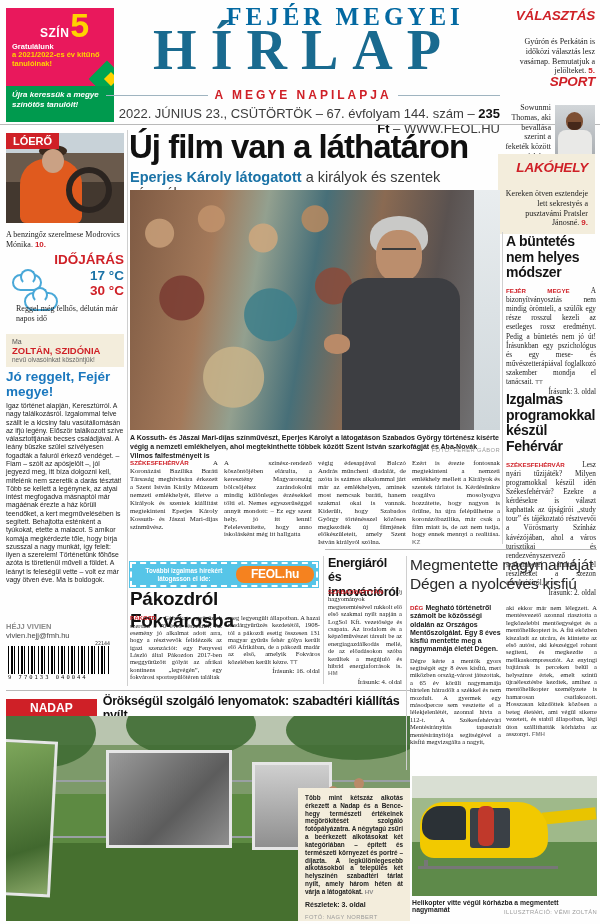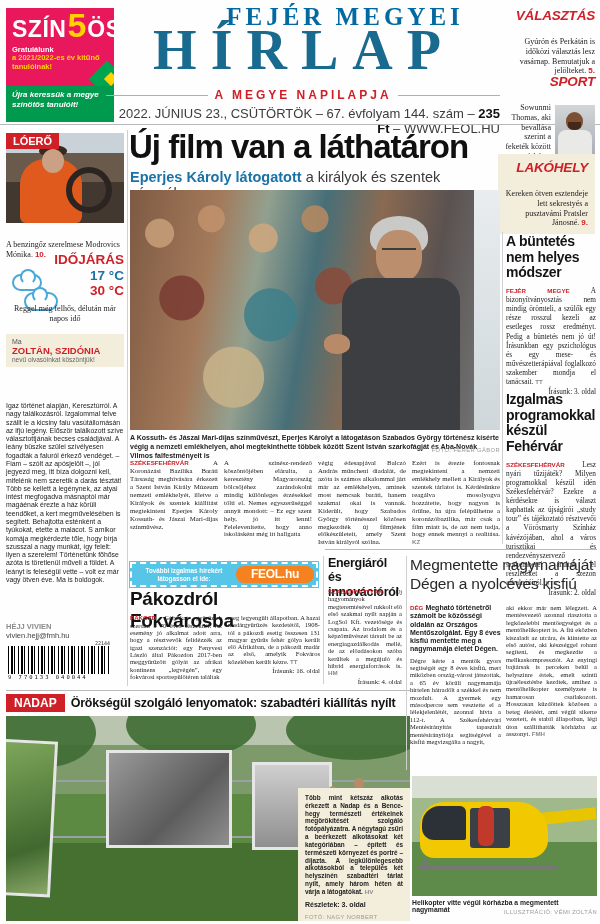--- a/index.html
+++ b/index.html
@@ -8,21 +8,21 @@
   .abs{position:absolute;}
 
   
   .hrule{position:absolute;height:1px;background:#b9b9b9;}
   .vrule{position:absolute;width:1px;background:#cfcfcf;}
 
   
   .promo{left:6px;top:8px;width:108px;height:114px;}
   .promo-pink{position:relative;width:100%;height:78px;background:#e9185c;color:#fff;padding:4px 6px;box-sizing:border-box;overflow:hidden;}
   .promo-title{display:flex;align-items:baseline;font-weight:bold;font-family:"Liberation Sans",sans-serif;}
-  .pp{font-size:23px;letter-spacing:.5px;}
+  .pp{font-size:12px;letter-spacing:.5px;margin-left:28px;}
   .pn{font-size:34px;color:#ffd200;line-height:.8;margin:0 1px;}
   .promo-l1{font-size:7.5px;font-weight:bold;margin-top:2px;font-family:"Liberation Sans",sans-serif;}
   .promo-l2{font-size:7.5px;font-weight:bold;color:#ffd200;line-height:1.15;font-family:"Liberation Sans",sans-serif;}
   .promo-wedge{position:absolute;right:-6px;bottom:-6px;width:26px;height:26px;background:#00a551;transform:rotate(45deg);}
   .promo-wedge2{position:absolute;right:-2px;bottom:2px;width:10px;height:10px;background:#ffd200;transform:rotate(45deg);}
   .promo-green{width:100%;height:36px;background:#009a4e;color:#fff;font-style:italic;font-weight:bold;
                font-size:8px;line-height:1.3;padding:4px 6px;box-sizing:border-box;font-family:"Liberation Sans",sans-serif;}
 
   
   .mast-kicker{left:192px;top:3px;width:306px;text-align:center;color:#0369a1;
@@ -101,30 +101,30 @@
 
   
   .loero-photo{left:6px;top:133px;width:118px;height:90px;overflow:hidden;
     background:linear-gradient(#c8d2d8 0 22%,#6a5a4c 22% 55%,#43382f 55% 100%);}
   .loero-badge{position:absolute;left:0;top:0;background:#cf2027;color:#fff;font-weight:800;font-size:11px;
                padding:2px 7px;font-family:"Liberation Sans",sans-serif;}
   .racer{position:absolute;left:14px;top:26px;width:62px;height:64px;border-radius:40% 40% 10% 10%;background:#e05a1e;}
   .racer-head{position:absolute;left:36px;top:16px;width:22px;height:24px;border-radius:50%;background:#caa184;}
   .racer-hair{position:absolute;left:33px;top:12px;width:28px;height:12px;border-radius:50%;background:#3a2a1e;}
   .wheel{position:absolute;right:12px;top:34px;width:34px;height:34px;border:6px solid #2b2420;border-radius:50%;}
-  .loero-cap{left:6px;top:240px;width:118px;font-size:8px;line-height:1.25;}
+  .loero-cap{left:6px;top:230px;width:118px;font-size:8px;line-height:1.25;}
   .wx-head{left:6px;top:252px;width:118px;text-align:right;color:#cf2027;font-weight:800;font-size:13.5px;
            font-family:"Liberation Sans",sans-serif;}
   .wx-row{left:6px;top:268px;width:118px;}
   .wx-temp1{color:#1a72a6;font-weight:800;font-size:13.5px;text-align:right;font-family:"Liberation Sans",sans-serif;}
   .wx-temp2{color:#cf2027;font-weight:800;font-size:13.5px;text-align:right;font-family:"Liberation Sans",sans-serif;}
   .cloud{position:absolute;background:#fff;border:2px solid #49a8d8;border-radius:12px;}
   .cloud:after{content:"";position:absolute;left:6px;top:-7px;width:12px;height:12px;background:#fff;
                border:2px solid #49a8d8;border-radius:50%;border-bottom-color:#fff;}
-  .wx-desc{left:6px;top:304px;width:118px;text-align:center;font-size:8px;line-height:1.25;}
+  .wx-desc{left:16px;top:304px;width:118px;text-align:left;font-size:8px;line-height:1.25;}
   .nameday{left:6px;top:334px;width:118px;background:#f3eddc;padding:4px 6px;box-sizing:border-box;}
   .nd-ma{font-size:7px;color:#555;font-family:"Liberation Sans",sans-serif;}
   .nd-names{color:#cf2027;font-weight:800;font-size:9.5px;font-family:"Liberation Sans",sans-serif;}
   .nd-tail{font-size:6.5px;color:#666;font-family:"Liberation Sans",sans-serif;}
   .morning-title{left:6px;top:370px;width:118px;color:#1b78be;font-weight:800;font-size:13.5px;line-height:1.1;
                  font-family:"Liberation Sans",sans-serif;}
   .morning-text{left:6px;top:402px;width:118px;font-size:6.9px;line-height:1.2;color:#222;
                 font-family:"Liberation Sans",sans-serif;}
   .author{left:6px;top:622px;width:118px;color:#8a8a8a;font-weight:bold;font-size:7.5px;
           font-family:"Liberation Sans",sans-serif;}
@@ -164,21 +164,21 @@
   .heli-medic{position:absolute;left:66px;top:30px;width:16px;height:40px;border-radius:6px;background:#c0392b;}
   .heli-tail{position:absolute;left:130px;top:34px;width:54px;height:12px;background:#e9c400;transform:rotate(-6deg);}
   .heli-skid{position:absolute;left:6px;top:90px;width:140px;height:3px;background:#777;}
   .heli-skid2{position:absolute;left:12px;top:84px;width:4px;height:9px;background:#777;}
   .heli-cap{left:412px;top:899px;width:185px;font-weight:bold;font-size:6.8px;color:#222;
             font-family:"Liberation Sans",sans-serif;}
   .heli-credit{left:412px;top:909px;width:185px;text-align:right;}
 
   
   .nadap-row{left:6px;top:694px;width:404px;display:flex;align-items:center;gap:6px;}
-  .nadap-badge{background:#cf2027;color:#fff;font-weight:800;font-size:12px;padding:2px 8px;
+  .nadap-badge{background:#cf2027;color:#fff;font-weight:800;font-size:12px;padding:2px 24px;
                font-family:"Liberation Sans",sans-serif;}
   .nadap-title{font-weight:800;font-size:12.5px;letter-spacing:-.2px;color:#121212;
                font-family:"Liberation Sans",sans-serif;}
   .expo-photo{left:6px;top:716px;width:404px;height:205px;overflow:hidden;
     background:linear-gradient(#b9c5af 0 14%,#7d9a6a 14% 38%,#5d8a42 38% 62%,#46702f 62% 100%);}
   .tree{position:absolute;border-radius:50%;background:#3f6b33;opacity:.9;}
   .panel{position:absolute;background:linear-gradient(135deg,#9a9a9a,#5c5c5c 60%,#8f8f8f);border:3px solid #e6e6e6;}
   .fence{position:absolute;height:2px;background:#9aa0a4;}
   .person{position:absolute;}
   .person .ph{width:10px;height:11px;border-radius:50%;background:#b98a68;margin-left:4px;}
@@ -292,20 +292,21 @@
     <div class="cloud" style="left:18px;top:24px;width:30px;height:15px;"></div>
     <div class="wx-temp1">17 °C</div>
     <div class="wx-temp2">30 °C</div>
   </div>
   <div class="abs wx-desc">Reggel még felhős, délután már napos idő</div>
   <div class="abs nameday">
     <div class="nd-ma">Ma</div>
     <div class="nd-names">ZOLTÁN, SZIDÓNIA</div>
     <div class="nd-tail">nevű olvasóinkat köszöntjük!</div>
   </div>
+  <div class="abs morning-title">Jó reggelt, Fejér megye!</div>
   <div class="abs morning-text">Igaz történet alapján, Keresztúrról. A nagy találkozásról. Izgalommal telve szállt le a kicsiny falu vasútállomásán az ifjú legény. Először találkozott szíve választottjának becses családjával. A leány büszke szülei szívélyesen fogadták a faluról érkező vendéget. – Fiam – szólt az apósjelölt –, jól jegyezd meg, itt bíza dolgozni kell, mifelénk nem szeretik a darás tésztát! Több se kellett a legénynek, az atyai intést megfogadva másnaptól már magáénak érezte a ház körüli teendőket, a kert megművelésében is segített. Behajtotta esténként a tyúkokat, etette a malacot. S amikor komája megkérdezte tőle, hogy bírja szusszal a nagy munkát, így felelt: ilyen a szerelem! Történetünk főhőse azóta is töretlenül műveli a földet. A leányt is feleségül vette – volt ez már vagy ötven éve. Ma is boldogok.</div>
   <div class="abs author">HÉJJ VIVIEN</div>
   <div class="abs email">vivien.hejj@fmh.hu</div>
   <div class="abs barcode">
     <div class="bc-issue">22144</div>
     <div class="bars"></div>
     <div class="bc-num">9 770133 040044</div>
   </div>
 
   <div class="abs sb" style="top:234px;">

